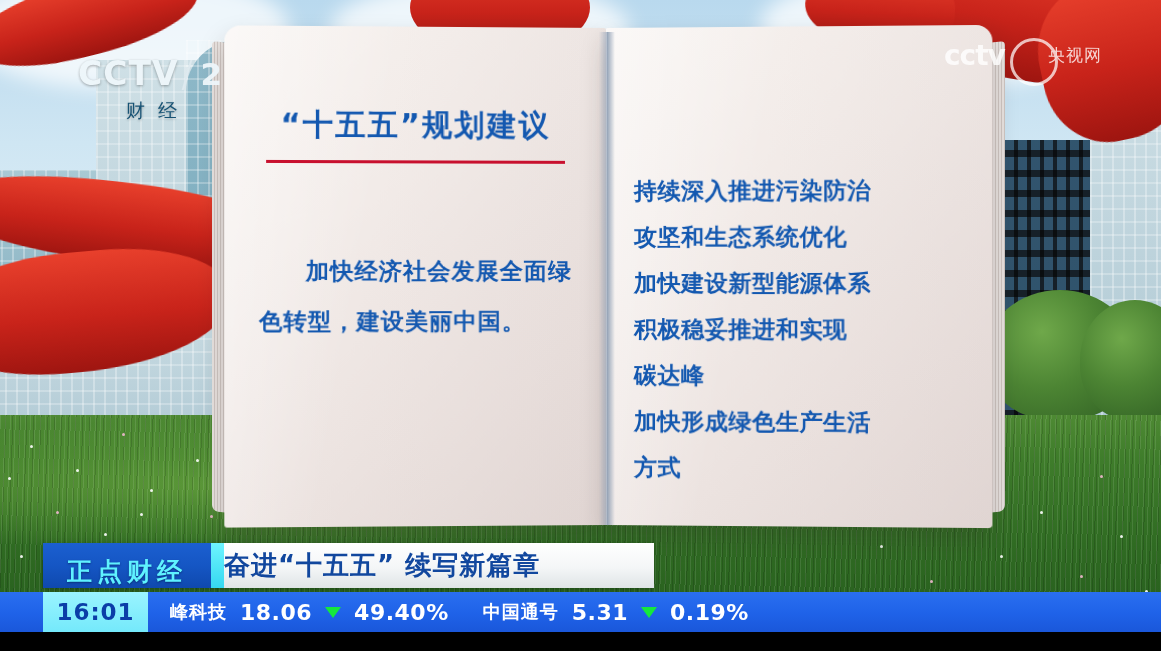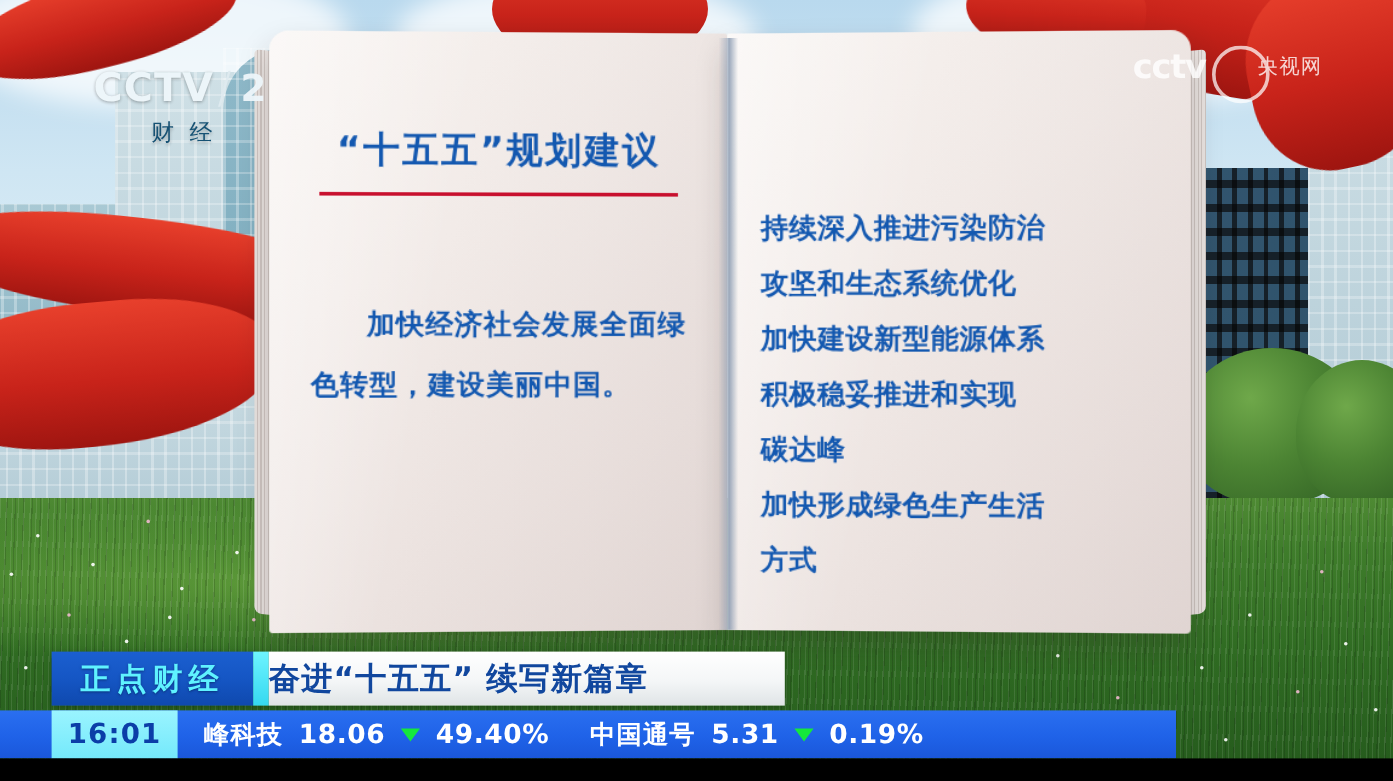--- a/index.html
+++ b/index.html
@@ -106,38 +106,38 @@
   .wm{position:absolute;left:944px;top:42px;width:180px;height:62px;opacity:.8;}
   .wm .l1{font-size:28px;font-weight:bold;color:#fff;letter-spacing:-1px;line-height:1;}
   .wm .l2{font-size:27px;font-weight:bold;color:#fff;margin-left:38px;line-height:1.05;}
   .wm .cn{position:absolute;left:104px;top:2px;font-size:17px;color:#fff;letter-spacing:1px;}
   .wm .ring{position:absolute;left:66px;top:-4px;width:42px;height:42px;border-radius:50%;
     border:3px solid rgba(255,255,255,.9);}
 
   
   .banner{position:absolute;left:43px;top:543px;height:45px;display:flex;align-items:stretch;
     box-shadow:0 2px 6px rgba(0,0,0,.25);}
-  .banner .seg1{width:168px;display:flex;align-items:center;justify-content:center;
+  .banner .seg1{width:168px;display:flex;align-items:flex-end;justify-content:center;
     background:linear-gradient(180deg,#1b5fd0 0%,#1556c4 50%,#0f49ae 100%);}
   .banner .seg1 span{font-size:25px;font-weight:bold;color:#5ff2ff;letter-spacing:5px;
     text-shadow:0 1px 2px rgba(0,20,60,.5);}
   .banner .divider{width:13px;background:linear-gradient(180deg,#6ef4ff 0%,#35d8f0 100%);}
   .banner .seg2{width:430px;display:flex;align-items:center;justify-content:flex-start;
     background:linear-gradient(180deg,#ffffff 0%,#f4f6f7 55%,#dfe4e6 100%);}
   .banner .seg2 span{font-size:26px;font-weight:bold;color:#11479e;letter-spacing:1px;white-space:nowrap;}
 
   
-  .ticker{position:absolute;left:0;top:592px;width:980px;height:40px;display:flex;align-items:stretch;
+  .ticker{position:absolute;left:0;top:592px;width:1161px;height:40px;display:flex;align-items:stretch;
     background:linear-gradient(180deg,#2a6ff0 0%,#1f62e8 55%,#1a57da 100%);}
   .ticker .clock{width:105px;margin-left:43px;display:flex;align-items:center;justify-content:center;
     background:linear-gradient(180deg,#9af4ff 0%,#74e9fb 100%);}
   .ticker .clock span{font-size:23px;font-weight:bold;color:#0b3ea8;letter-spacing:1px;}
   .quotes{flex:1;display:flex;align-items:center;padding-left:22px;gap:34px;}
   .q{display:flex;align-items:center;gap:13px;white-space:nowrap;}
-  .q .nm{font-size:21px;font-weight:bold;color:#ffffff;letter-spacing:1px;font-family:Liberation Serif, serif;}
+  .q .nm{font-size:18px;font-weight:bold;color:#ffffff;letter-spacing:1px;font-family:Liberation Serif, serif;}
   .q .pr{font-size:22px;font-weight:bold;color:#ffffff;letter-spacing:.5px;}
   .q .tri{width:0;height:0;border-left:8px solid transparent;border-right:8px solid transparent;
     border-top:11px solid #15e83c;}
   .q .pc{font-size:22px;font-weight:bold;color:#ffffff;letter-spacing:.5px;}
   .below{position:absolute;left:0;top:632px;width:1161px;height:19px;background:#000;}
 </style>
 </head>
 <body>
 
 <div class="screen">

